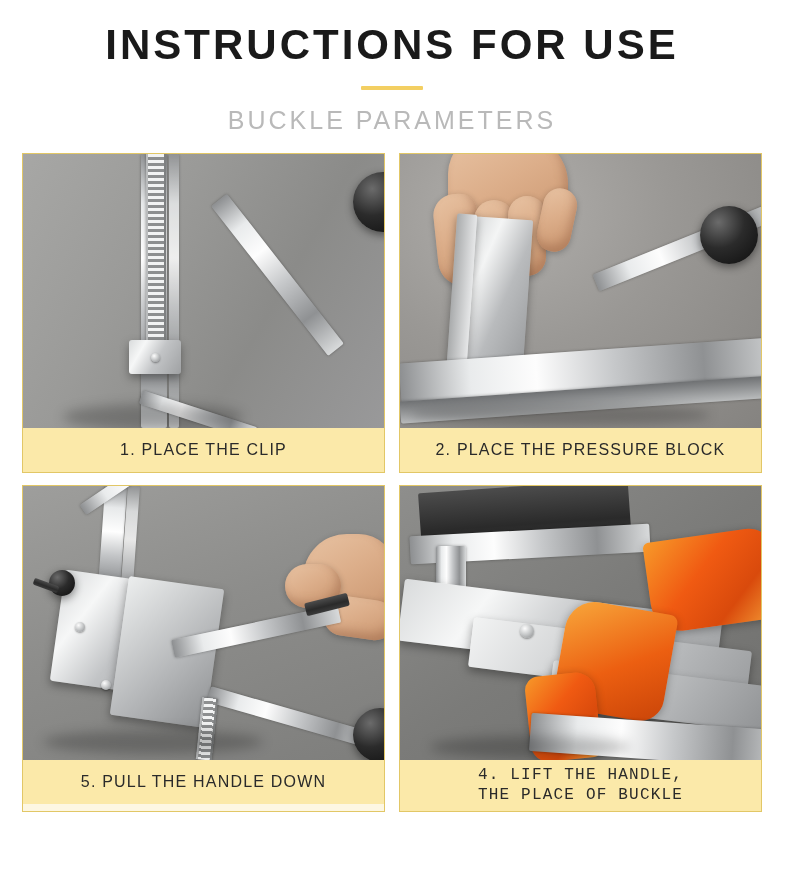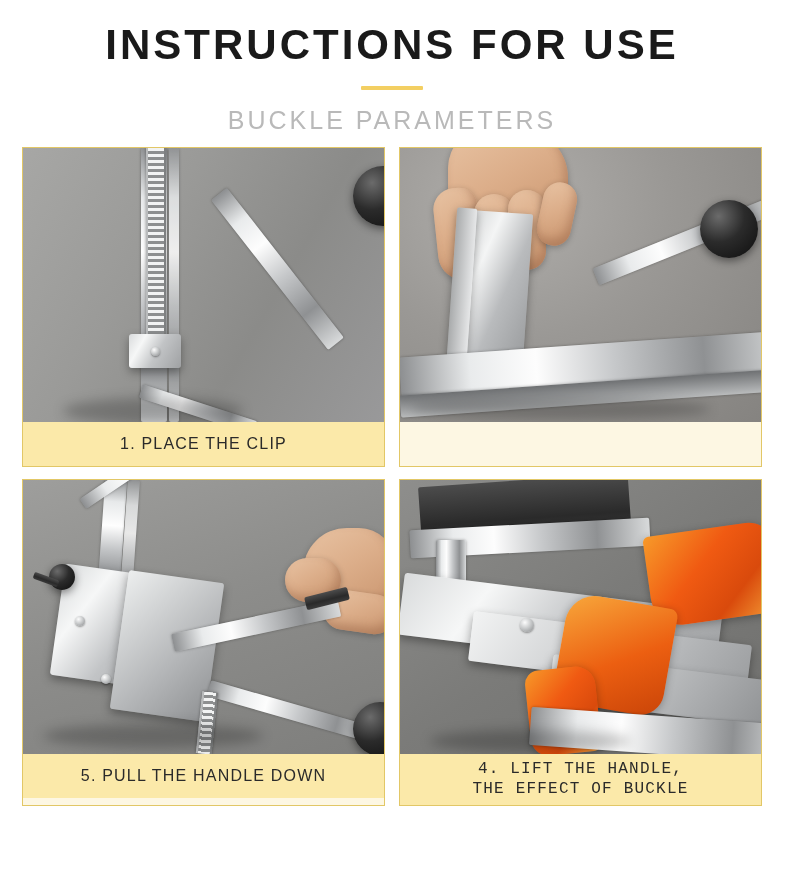--- a/index.html
+++ b/index.html
@@ -45,21 +45,21 @@
   .subtitle {
     font-size: 25px;
     letter-spacing: 3px;
     color: #b9b9b9;
     margin: 0;
     font-weight: normal;
   }
 
   
   .grid {
-    margin-top: 12px;
+    margin-top: 18px;
     padding: 0 22px;
     display: grid;
     grid-template-columns: 1fr 1fr;
     grid-template-rows: auto auto;
     gap: 12px 14px;
     box-sizing: border-box;
   }
   .card {
     position: relative;
     border: 1px solid #e2c766;
@@ -231,20 +231,23 @@
         <div class="blockpiece" style="left:62px; top:64px; width:66px; height:150px; transform: rotate(4deg);"></div>
         <div class="blockpiece" style="left:52px; top:60px; width:20px; height:150px; background:linear-gradient(90deg,#a9abac,#e6e7e8); transform: rotate(4deg);"></div>
 
         <div class="metal" style="left:0px; top:196px; width:390px; height:44px; transform: rotate(-4deg);"></div>
         <div class="metal" style="left:0px; top:234px; width:390px; height:22px; background:linear-gradient(180deg,#6f7173,#b9bbbc); transform: rotate(-4deg);"></div>
 
         <div class="metal" style="left:196px; top:120px; width:200px; height:18px; transform: rotate(-22deg); transform-origin: left center;"></div>
         <div class="knob" style="left:300px; top:52px; width:58px; height:58px;"></div>
         <div class="shadowblob" style="left:10px; top:250px; width:300px; height:22px;"></div>
       </div>
+      <div class="caption">
+        <span>2. PLACE THE PRESSURE BLOCK</span>
+      </div>
     </div>
 
     <div class="card">
       <div class="photo">
         <div class="bg-grad-3"></div>
 
         <div class="metal-v" style="left:78px; top:0; width:22px; height:120px; transform:rotate(4deg);"></div>
         <div class="metal-v" style="left:100px; top:0; width:12px; height:140px; transform:rotate(4deg); opacity:.8;"></div>
 
         <div class="metal" style="left:60px; top:18px; width:150px; height:12px; transform: rotate(-34deg); transform-origin:left center;"></div>
@@ -292,19 +295,19 @@
         <div class="bag" style="left:248px; top:48px; width:130px; height:92px; border-radius:6px 26px 10px 30px; transform: rotate(-8deg);"></div>
         <div class="bag" style="left:160px; top:120px; width:110px; height:110px; border-radius:30px 8px 24px 10px; transform: rotate(10deg); background:linear-gradient(150deg,#f8a93c,#ec5f11 55%,#c94408);"></div>
         <div class="bag" style="left:128px; top:188px; width:70px; height:86px; border-radius:14px 20px 8px 18px; transform: rotate(-6deg);"></div>
 
         <div class="metal" style="left:130px; top:236px; width:260px; height:38px; transform: rotate(4deg);"></div>
         <div class="shadowblob" style="left:30px; top:250px; width:200px; height:22px;"></div>
       </div>
       <div class="caption two-line">
         <div style="width:100%;font-family:Liberation Mono, monospace;">
           <span>4. LIFT THE HANDLE,</span>
-          <span>THE EFFECT OF BUCKLE</span>
+          <span>THE PLACE OF BUCKLE</span>
         </div>
       </div>
     </div>
 
   </div>
 </div>
 
 </body></html>

